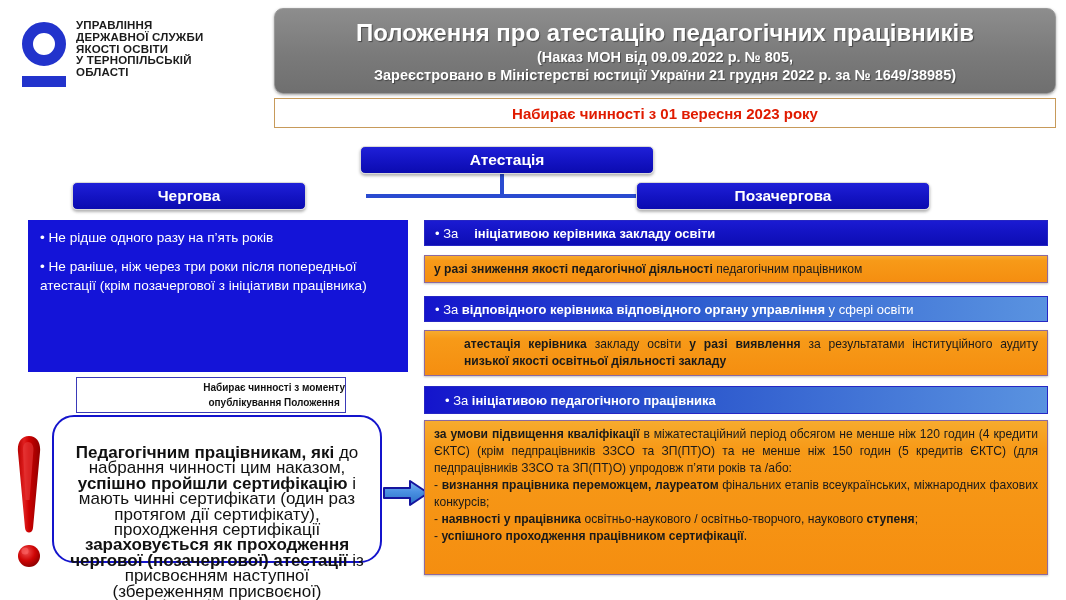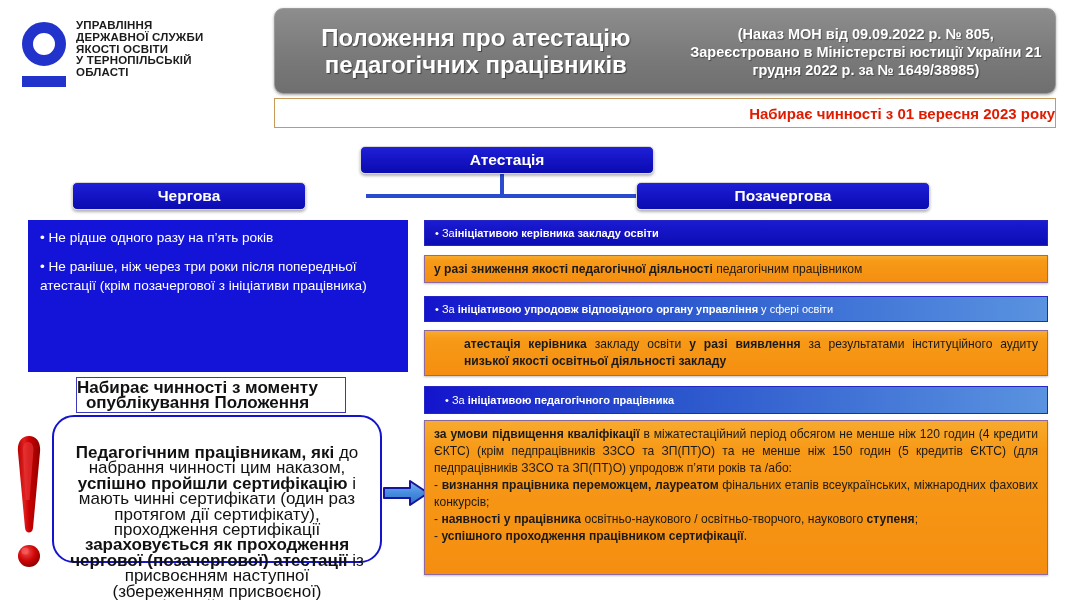--- a/index.html
+++ b/index.html
@@ -29,37 +29,37 @@
     color:#1b1b1b;letter-spacing:.2px;
   }
 
   
   .title-box{
     position:absolute;left:274px;top:8px;width:782px;height:86px;
     background:linear-gradient(180deg,#8d8d8d 0%,#7a7a7a 55%,#6f6f6f 100%);
     border:1px solid #9a9a9a;border-radius:9px;
     box-shadow:0 1px 3px rgba(0,0,0,.35);
     box-sizing:border-box;
-    display:flex;align-items:center;justify-content:center;
+    display:flex;flex-direction:column;align-items:center;justify-content:center;
     color:#ffffff;text-align:center;
   }
   .title-main{
     font-size:24px;font-weight:bold;line-height:27px;
     text-shadow:1px 1px 1px rgba(0,0,0,.45);
   }
   .title-sub{
     font-size:14.5px;font-weight:bold;line-height:18px;margin-top:2px;
     text-shadow:1px 1px 1px rgba(0,0,0,.4);
   }
 
   
   .effect-box{
     position:absolute;left:274px;top:98px;width:782px;height:30px;
     border:1px solid #c79a5a;background:#ffffff;box-sizing:border-box;
-    display:flex;align-items:center;justify-content:flex-end;
+    display:flex;align-items:center;justify-content:center;
   }
   .effect-text{font-size:15px;font-weight:bold;color:#e01b00;}
 
   
   .flowbox{
     position:absolute;box-sizing:border-box;
     border:1px solid #d9d9d9;border-radius:5px;
     display:flex;align-items:center;justify-content:center;
     color:#ffffff;font-weight:bold;font-size:15.5px;
     box-shadow:0 2px 3px rgba(0,0,0,.3);
@@ -87,22 +87,22 @@
     color:#ffffff;font-size:13.6px;line-height:19.5px;
     box-sizing:border-box;padding:8px 10px 6px 12px;
   }
   .left-blue p{margin:0 0 9px 0;}
   .left-blue p:last-child{margin-bottom:0;}
   .lb-indent{padding-left:5px;}
 
   .white-head{
     position:absolute;left:76px;top:377px;width:270px;height:36px;
     border:1px solid #3a3ab8;background:#ffffff;box-sizing:border-box;
-    display:flex;align-items:center;justify-content:flex-start;text-align:center;
-    font-size:17px;font-weight:bold;line-height:15.5px;color:#111111;
+    display:flex;align-items:center;justify-content:flex-end;text-align:center;
+    font-size:10px;font-weight:bold;line-height:15.5px;color:#111111;
   }
   .white-body{
     position:absolute;left:52px;top:415px;width:330px;height:148px;
     border:2.5px solid #1414cc;border-radius:22px;background:#ffffff;
     box-sizing:border-box;padding:28px 13px;
     font-size:17px;line-height:15.4px;color:#111111;text-align:center;
   }
   .white-body b{font-weight:bold;}
 
   
@@ -110,23 +110,24 @@
   .excl svg{display:block;}
 
   
   .arrow{position:absolute;left:382px;top:478px;width:48px;height:30px;}
   .arrow svg{display:block;}
 
   
   .rblue{
     position:absolute;box-sizing:border-box;
     border:1px solid #2626c4;
-    color:#ffffff;font-size:11px;
+    color:#ffffff;font-size:13px;
     display:flex;align-items:center;
     padding:0 10px;
+    gap:16px;
   }
   .rblue-dark{
     background:linear-gradient(180deg,#1b1bd2 0%,#1414c4 45%,#0d0db4 100%);
   }
   .rblue-grad{
     background:linear-gradient(90deg,#1414cc 0%,#2f5fd0 45%,#5a93e0 100%);
   }
   .rblue-grad2{
     background:linear-gradient(90deg,#1414cc 0%,#2a55cc 40%,#5a93e0 100%);
     padding-left:20px;
@@ -248,21 +249,21 @@
 
   <div class="rblue rblue-dark rb1">
     <span>• За </span>
       <b>ініціативою керівника закладу освіти</b>
   </div>
   <div class="rorange ro1">
     <span><b>у разі зниження якості педагогічної діяльності</b><span> педагогічним працівником</span></span>
   </div>
 
   <div class="rblue rblue-grad rb2">
-    <span><span>• За </span><b>ініціативою упродовж відповідного органу управління</b><span> у сфері освіти</span></span>
+    <span><span>• За </span><b>відповідного керівника відповідного органу управління</b><span> у сфері освіти</span></span>
   </div>
   <div class="rorange ro2 ro-just">
     <b>атестація керівника</b><span> закладу освіти </span><b>у разі виявлення</b><span> за результатами інституційного аудиту </span><b>низької якості освітньої діяльності закладу</b>
   </div>
 
   <div class="rblue rblue-grad2 rb3">
     <span><span>• За </span><b>ініціативою педагогічного працівника</b></span>
   </div>
   <div class="rorange ro3">
     <p class="ro-line ro-just"><b>за умови підвищення кваліфікації</b><span> в міжатестаційний період обсягом не менше ніж 120 годин (4 кредити ЄКТС) (крім педпрацівників ЗЗСО та ЗП(ПТ)О) та не менше ніж 150 годин (5 кредитів ЄКТС) (для педпрацівників ЗЗСО та ЗП(ПТ)О) упродовж п’яти років та /або:</span></p>

